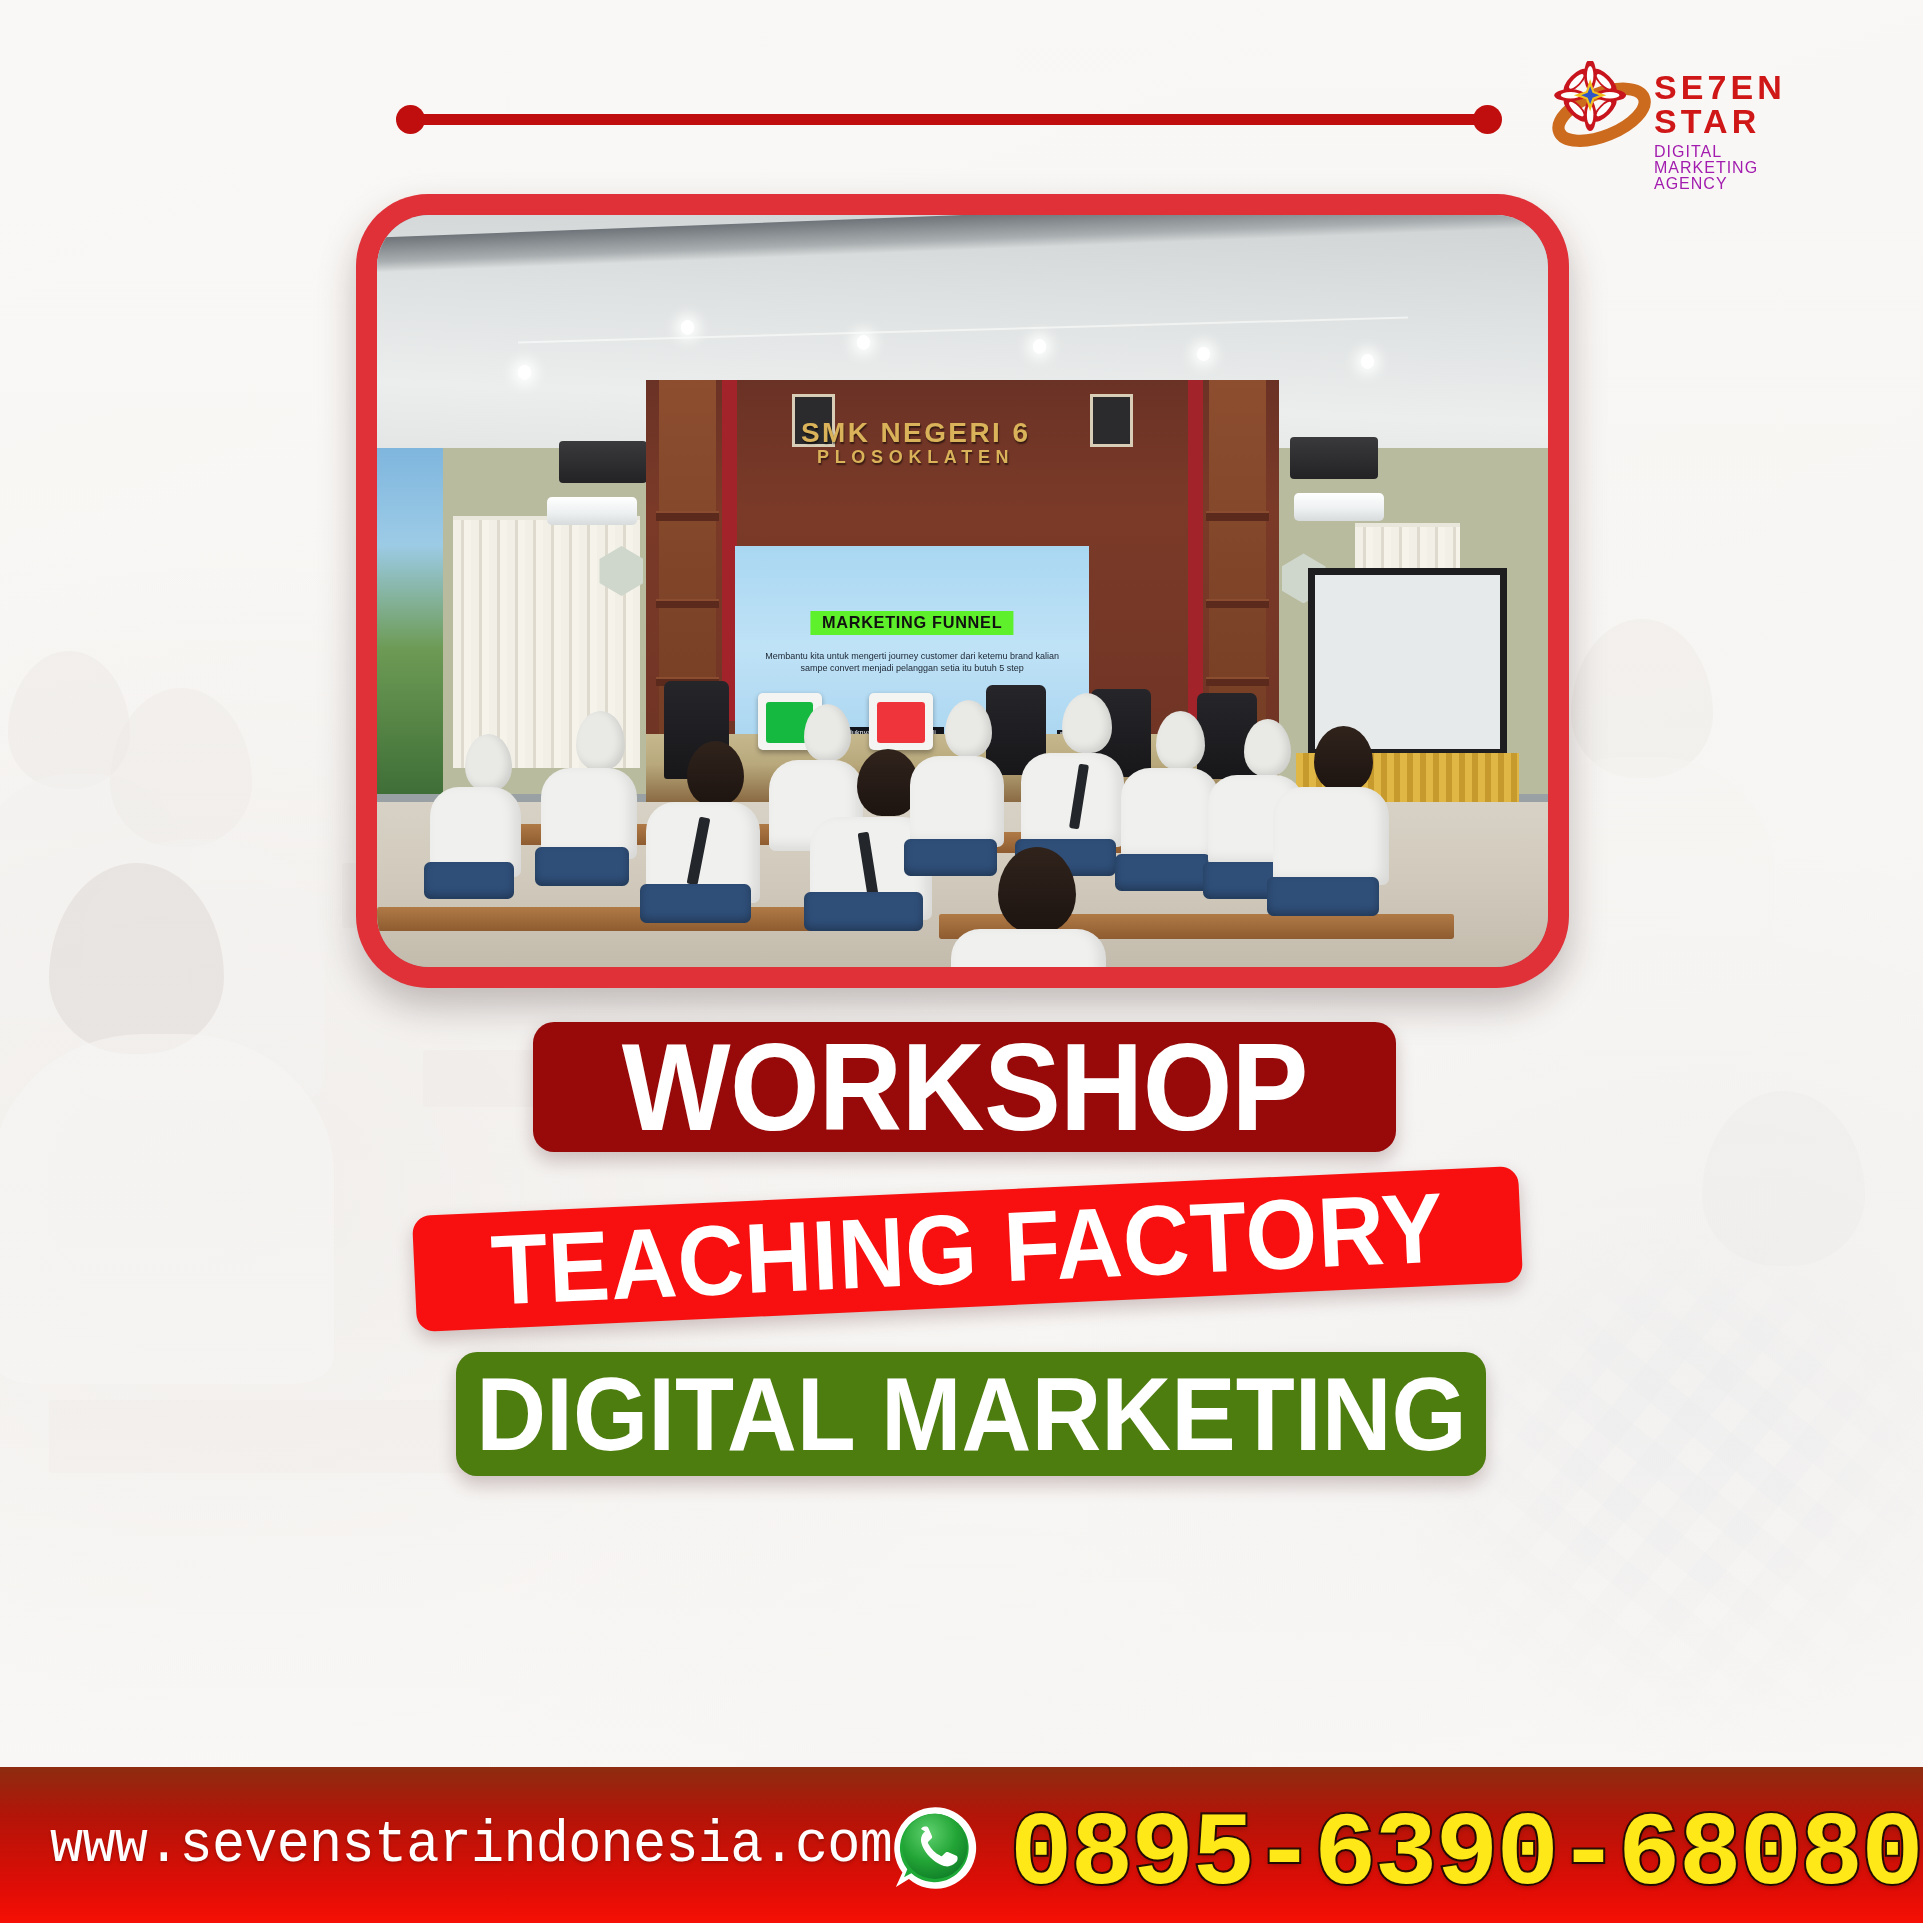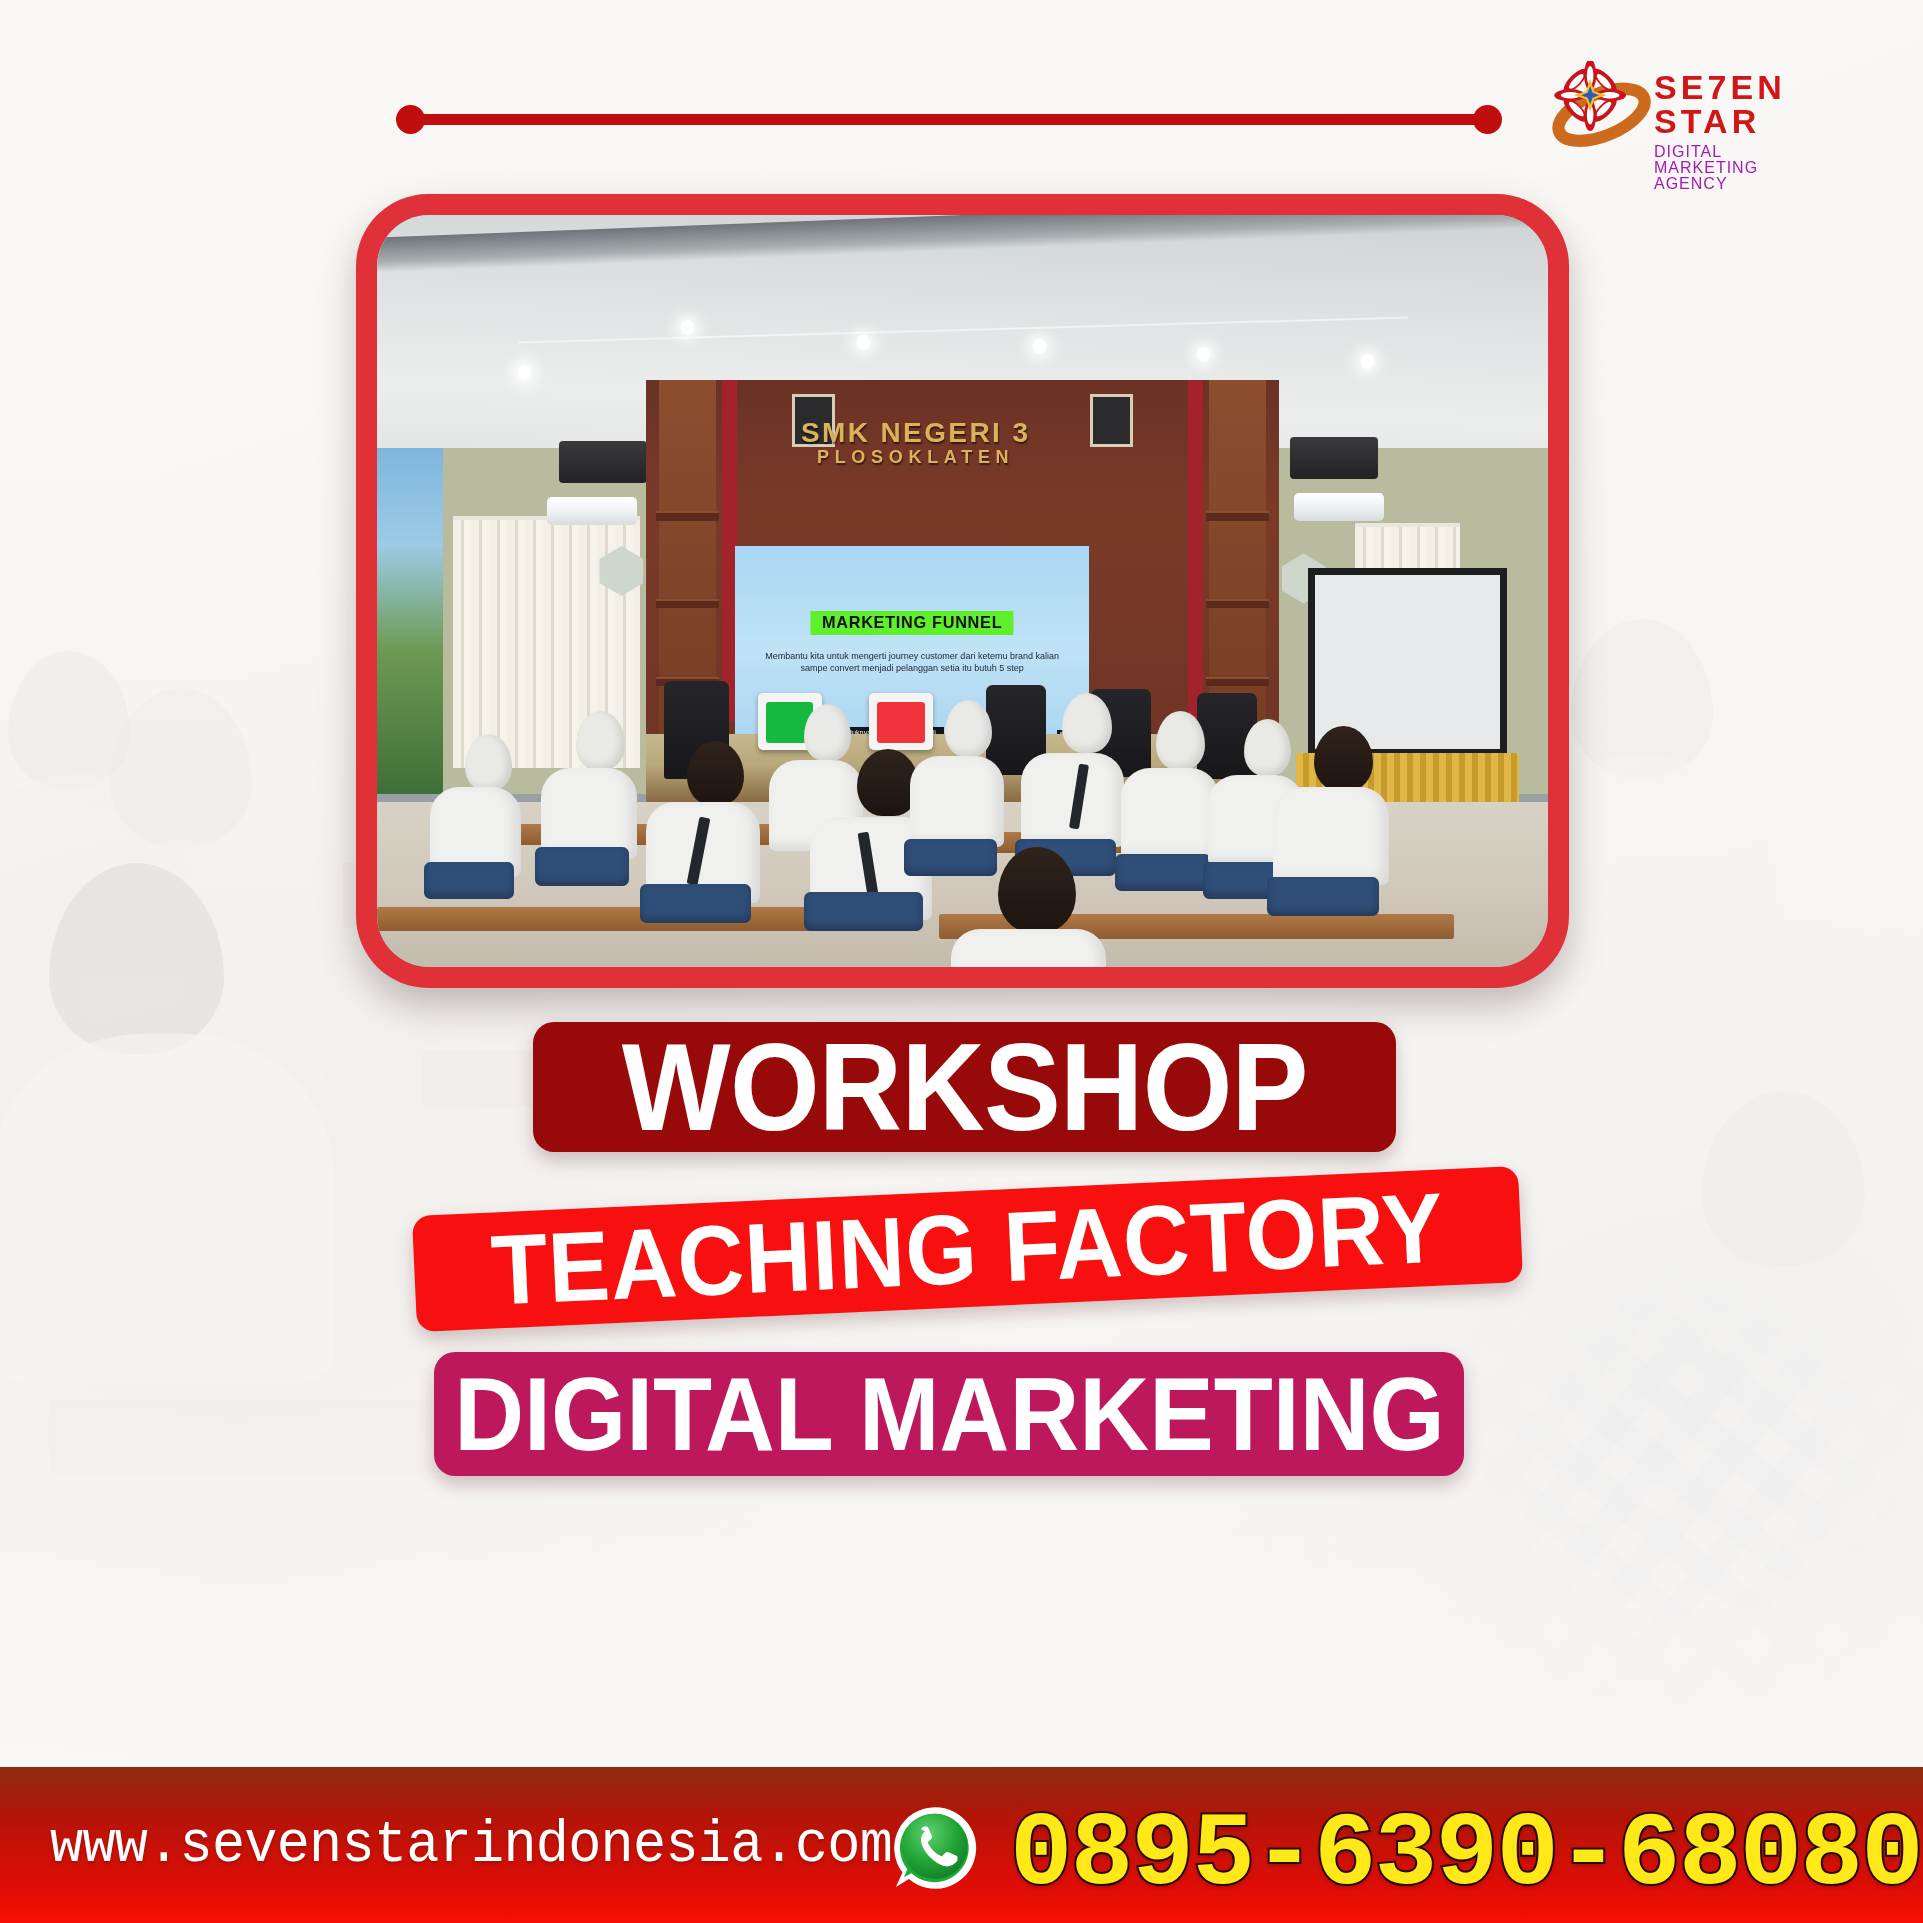--- a/index.html
+++ b/index.html
@@ -193,22 +193,22 @@
     background:#980a0a;border-radius:21px;
     font-size:124px;letter-spacing:-0.8px;
   }
   .badge-tefa{
     left:414px;top:181px;width:1107px;height:116px;
     background:#f81010;border-radius:18px;
     font-size:99px;letter-spacing:0.8px;
     transform:rotate(-2.6deg);
   }
   .badge-dm{
-    left:434px;top:342px;width:1030px;height:124px;
-    background:#be185d;border-radius:21px;
+    left:456px;top:342px;width:1030px;height:124px;
+    background:#4d7c0f;border-radius:21px;
     font-size:104px;letter-spacing:0px;
   }
   .badge span{transform:scaleX(.93);display:inline-block;}
 
   
   .footer{
     position:absolute;left:0;bottom:0;width:1923px;height:156px;
     background:linear-gradient(180deg,#8d2c10 0%,#b41408 32%,#e00d06 78%,#f60f04 100%);
     display:flex;align-items:center;font-family:Liberation Mono, monospace;
   }
@@ -337,21 +337,21 @@
         <div class="shelf" style="left:1.5%;top:50%;width:10%;height:7.3px;"></div>
         <div class="shelf" style="left:1.5%;top:68%;width:10%;height:7.3px;"></div>
         <div class="shelf" style="right:1.5%;top:30%;width:10%;height:7.3px;"></div>
         <div class="shelf" style="right:1.5%;top:50%;width:10%;height:7.3px;"></div>
         <div class="shelf" style="right:1.5%;top:68%;width:10%;height:7.3px;"></div>
         <div class="portrait" style="left:23%;top:3%;"></div>
         <div class="portrait" style="right:23%;top:3%;"></div>
       </div>
 
       <div class="schoolname">
-        <span class="s1">SMK NEGERI 3</span>
+        <span class="s1">SMK NEGERI 6</span>
         <span class="s2">PLOSOKLATEN</span>
       </div>
 
       <div class="ph screen">
         <div class="scr-title">MARKETING FUNNEL</div>
         <div class="scr-body">Membantu kita untuk mengerti journey customer dari ketemu brand kalian sampe convert menjadi pelanggan setia itu butuh 5 step</div>
         <div class="scr-caption">sampe mereka beli produknya dan beli berkali-kali.</div>
         <div class="scr-badge">BC</div>
       </div>
 

